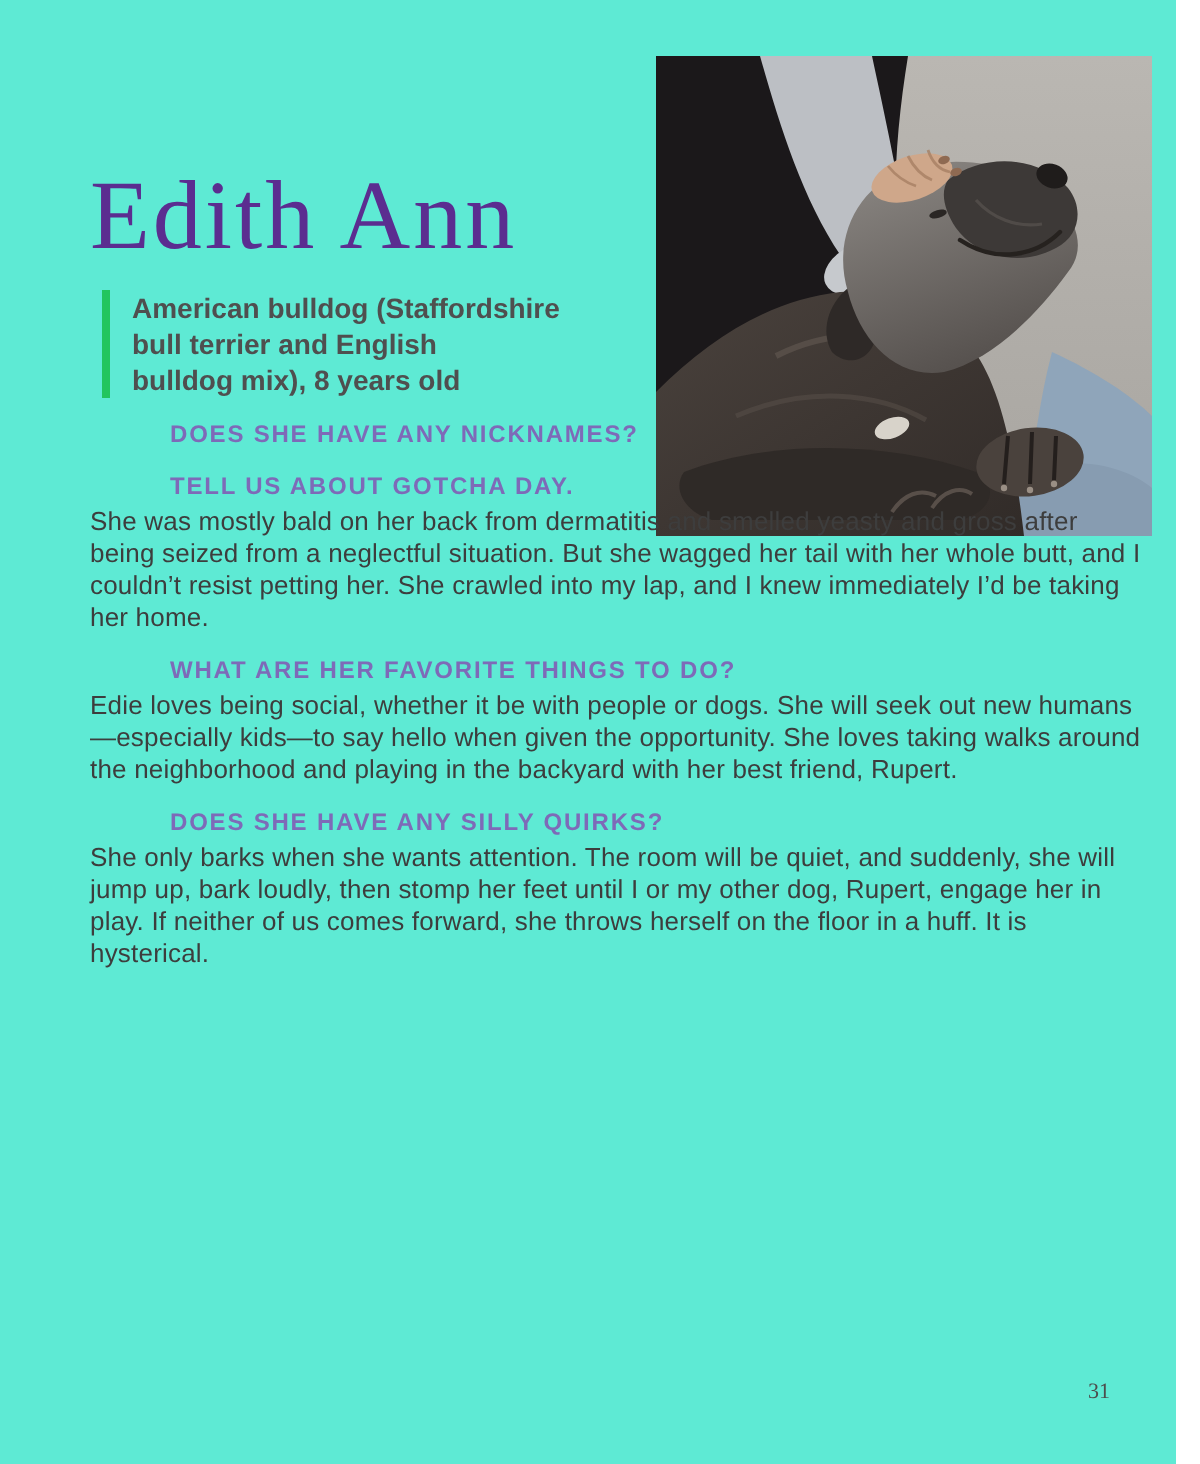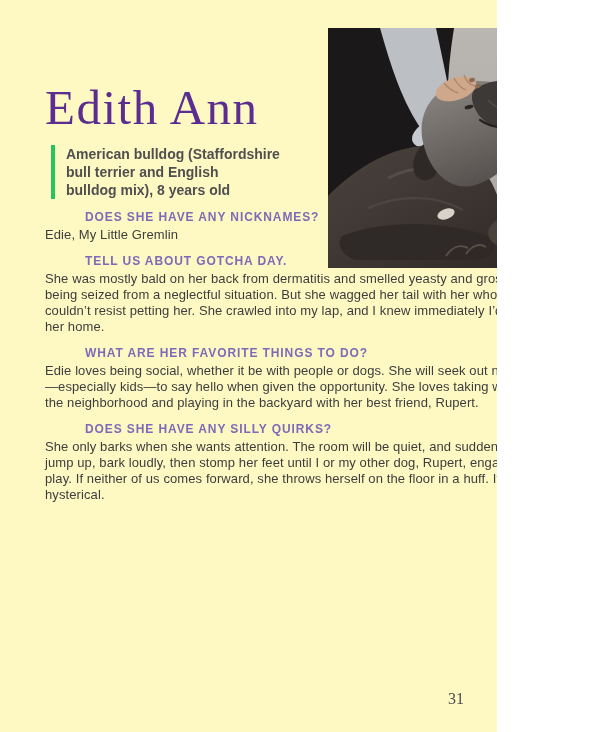--- a/index.html
+++ b/index.html
@@ -1,20 +1,20 @@
 <!DOCTYPE html>
 <html><head>
 <meta charset="utf-8">
 <style>
   html, body { margin: 0; padding: 0; background: #ffffff; }
   .page {
     position: relative;
-    width: 497px;
+    width: 588px;
     height: 732px;
-    background: #fef9c3;
+    background: #5eead4;
     font-family: "Liberation Sans", sans-serif;
     overflow: hidden;
   }
   .content {
     position: absolute;
     left: 45px;
     top: 0;
     width: 528px;
     padding-top: 86px;
   }
@@ -65,21 +65,21 @@
     width: 248px;
     height: 240px;
     overflow: hidden;
   }
   .photo-frame svg { display: block; }
   .page-number {
     position: absolute;
     right: 33px;
     top: 690px;
     font-family: "Liberation Serif", serif;
-    font-size: 16px;
+    font-size: 11px;
     color: #4d4d4d;
   }
 </style>
 </head>
 <body>
 
 <div class="page">
 
   <div class="photo-frame" role="img" aria-label="A gray American bulldog mix leans her head back, smiling, while a person in a light gray sweater pets her head; her front paws rest on blue jeans against a dark background.">
     <svg width="248" height="240" viewBox="0 0 248 240" xmlns="http://www.w3.org/2000/svg">
@@ -152,21 +152,20 @@
     <div class="subtitle">
       <div>American bulldog (Staffordshire</div>
       <div>bull terrier and English</div>
       <div>bulldog mix), 8 years old</div>
     </div>
 
     <div class="sections">
 
       <div class="section">
         <h2 class="section-heading">DOES SHE HAVE ANY NICKNAMES?</h2>
-        <p class="section-body nickname-answer">Edie, My Little Gremlin</p>
       </div>
 
       <div class="section">
         <h2 class="section-heading">TELL US ABOUT GOTCHA DAY.</h2>
         <p class="section-body">She was mostly bald on her back from dermatitis and smelled yeasty and gross after being seized from a neglectful situation. But she wagged her tail with her whole butt, and I couldn’t resist petting her. She crawled into my lap, and I knew immediately I’d be taking her home.</p>
       </div>
 
       <div class="section">
         <h2 class="section-heading">WHAT ARE HER FAVORITE THINGS TO DO?</h2>
         <p class="section-body">Edie loves being social, whether it be with people or dogs. She will seek out new humans—especially kids—to say hello when given the opportunity. She loves taking walks around the neighborhood and playing in the backyard with her best friend, Rupert.</p>

